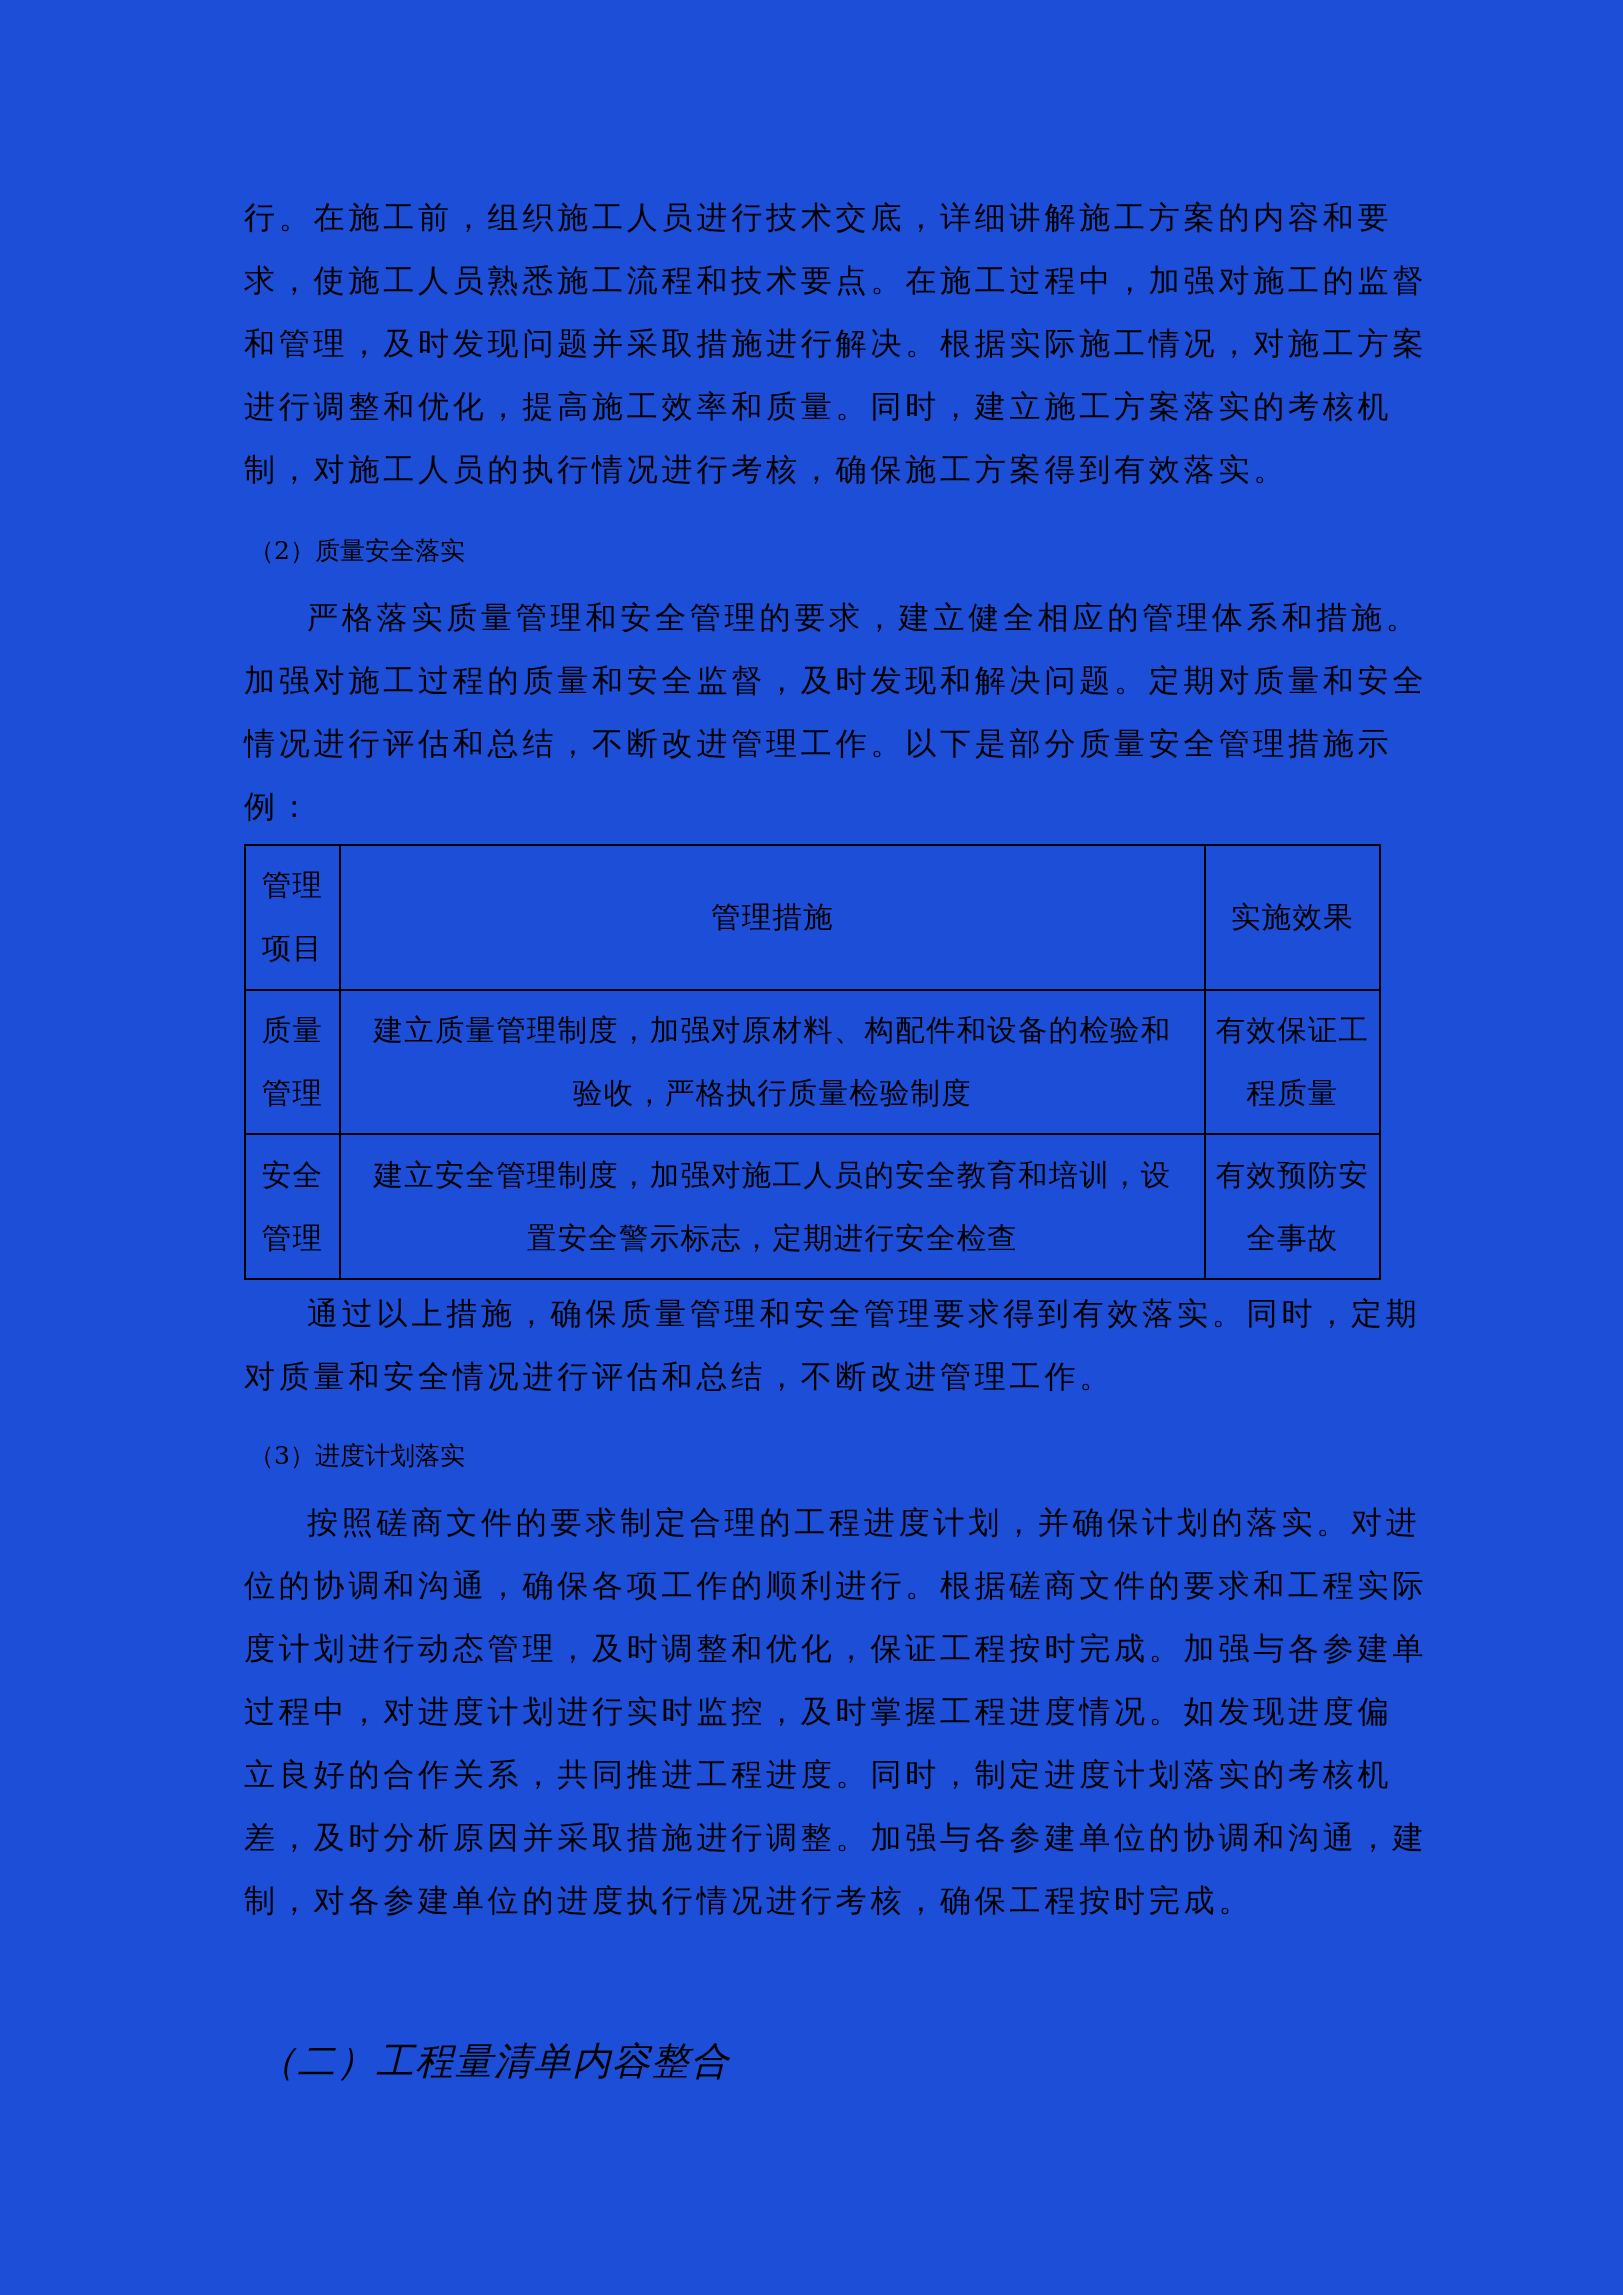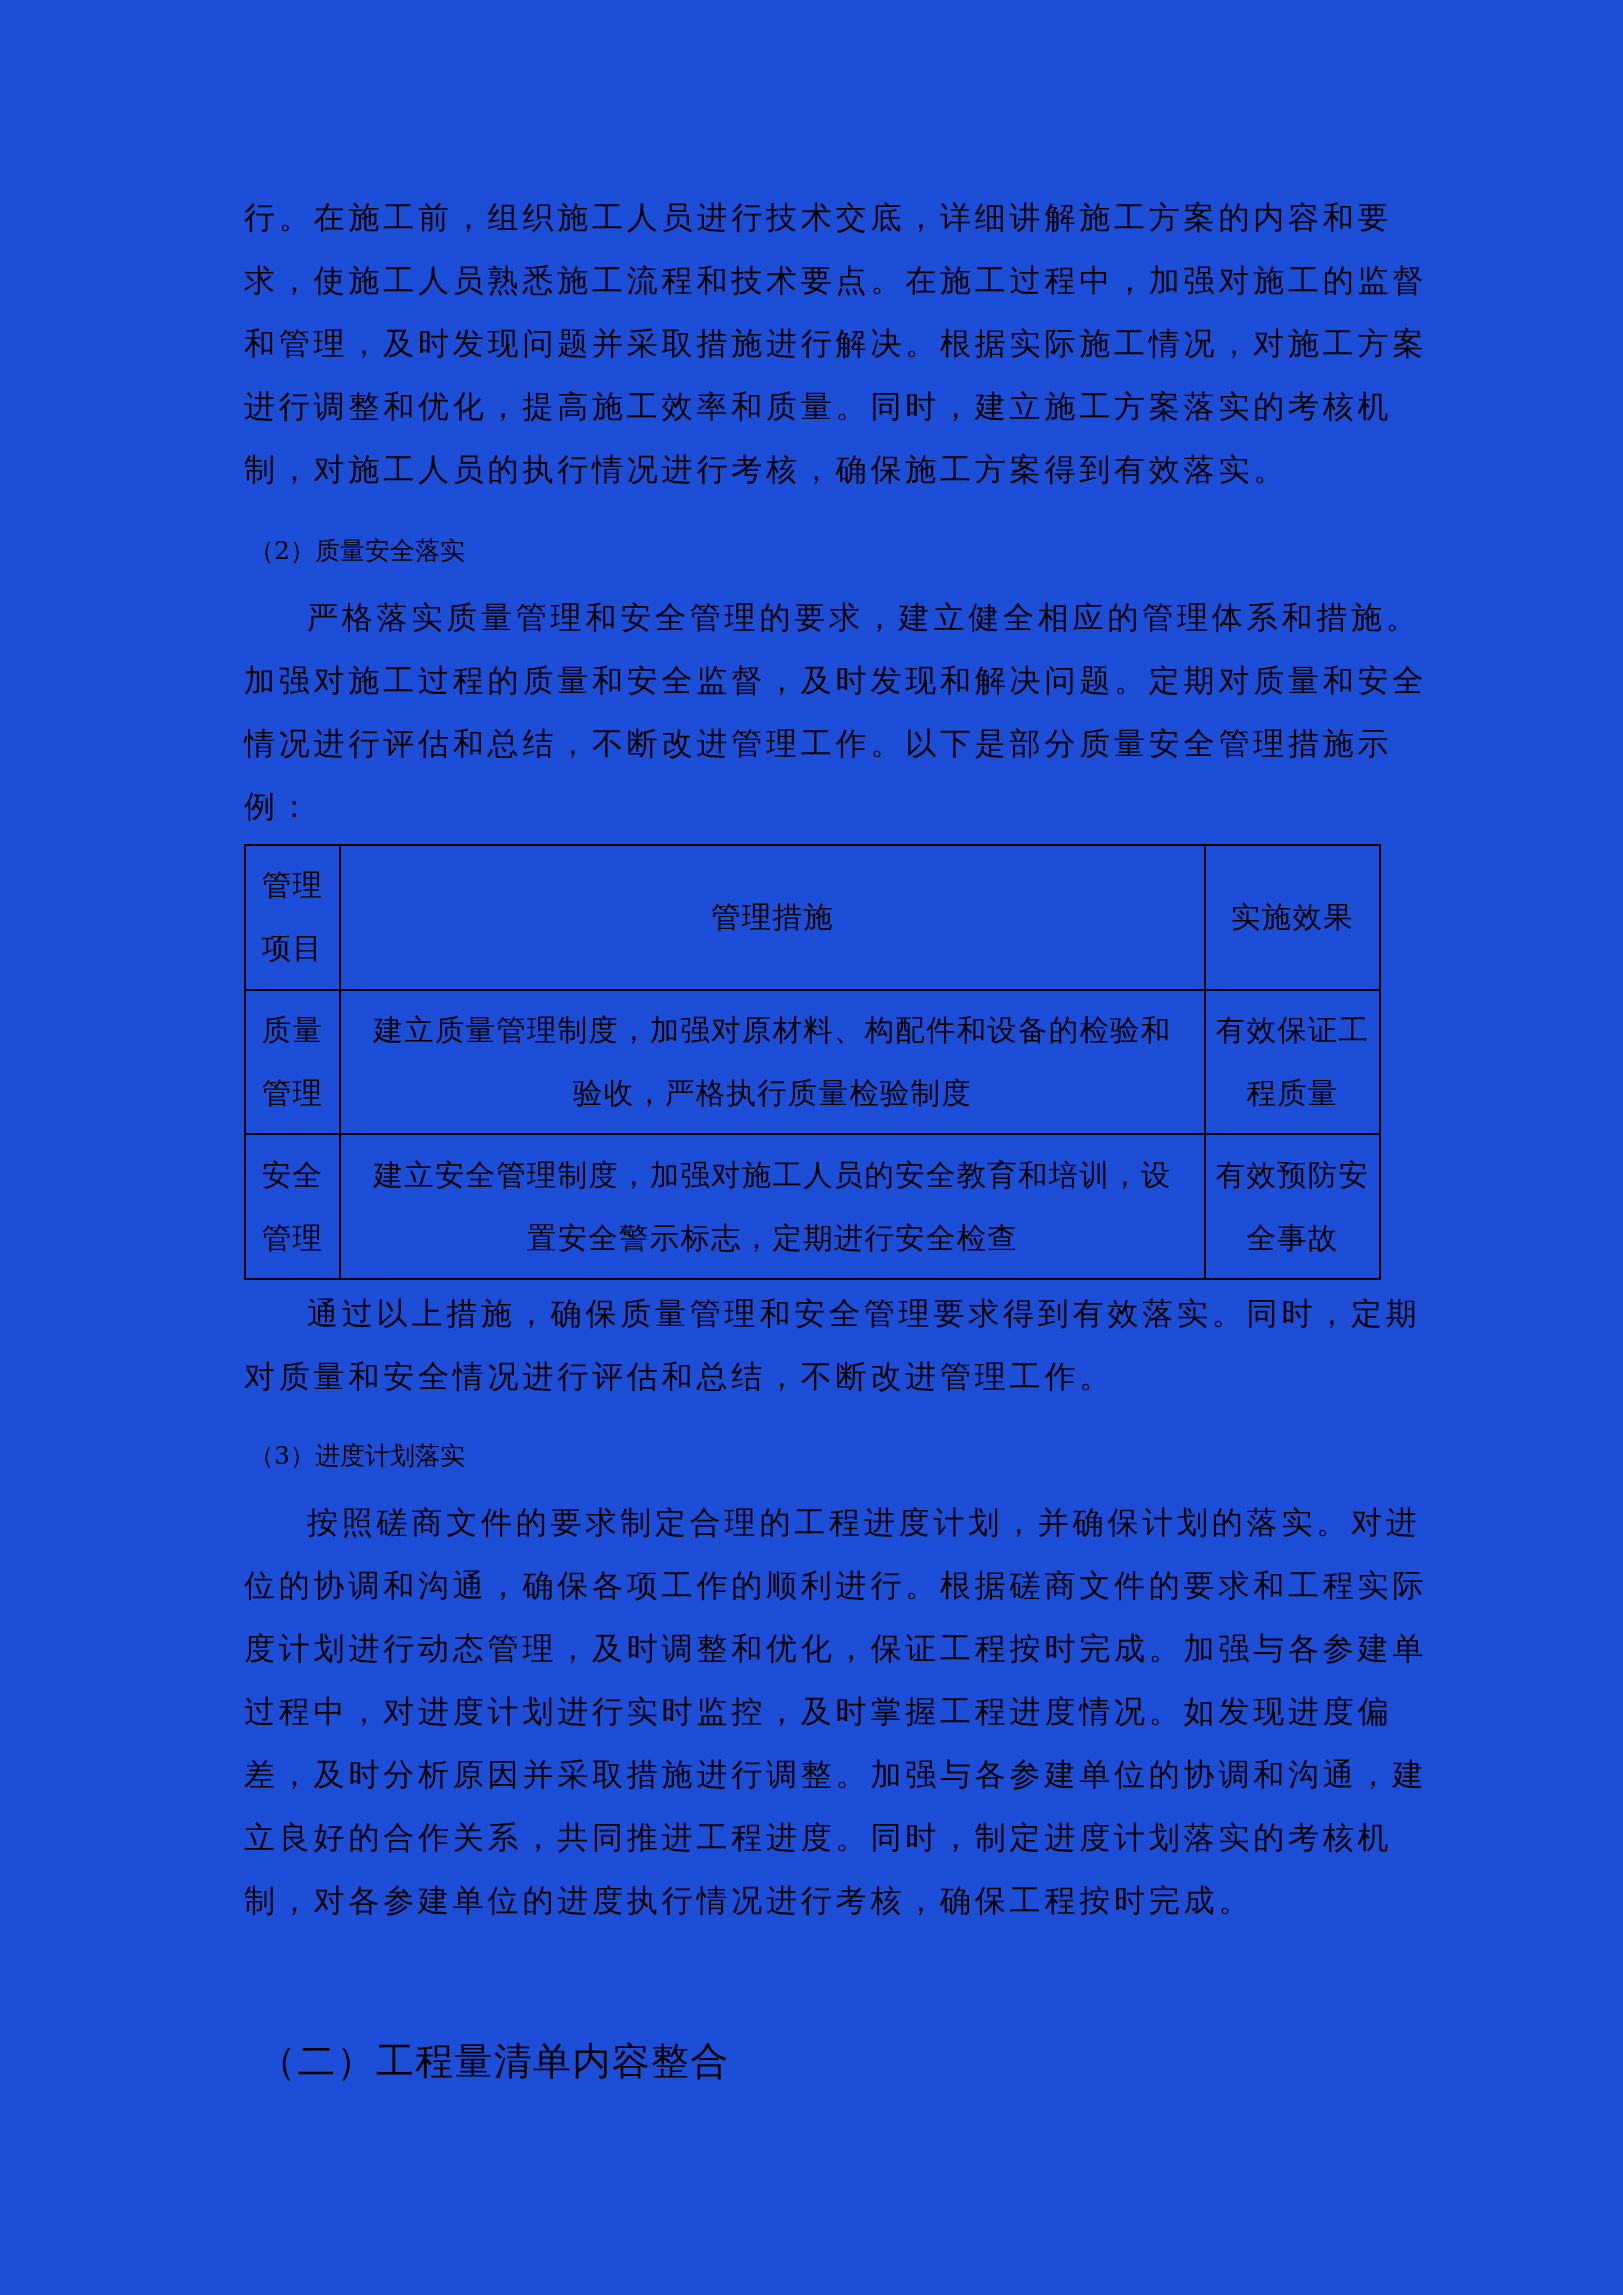--- a/index.html
+++ b/index.html
@@ -94,21 +94,21 @@
     <span class="line">对质量和安全情况进行评估和总结，不断改进管理工作。</span>
   </div>
 
   <div class="h3" style="top:1436px;">（3）进度计划落实</div>
 
   <div class="block" style="top:1491px;">
     <span class="line indent">按照磋商文件的要求制定合理的工程进度计划，并确保计划的落实。对进</span>
     <span class="line">位的协调和沟通，确保各项工作的顺利进行。根据磋商文件的要求和工程实际</span>
     <span class="line">度计划进行动态管理，及时调整和优化，保证工程按时完成。加强与各参建单</span>
     <span class="line">过程中，对进度计划进行实时监控，及时掌握工程进度情况。如发现进度偏</span>
+    <span class="line">立良好的合作关系，共同推进工程进度。同时，制定进度计划落实的考核机</span>
     <span class="line">差，及时分析原因并采取措施进行调整。加强与各参建单位的协调和沟通，建</span>
-    <span class="line">立良好的合作关系，共同推进工程进度。同时，制定进度计划落实的考核机</span>
     <span class="line">制，对各参建单位的进度执行情况进行考核，确保工程按时完成。</span>
   </div>
 
-  <div class="h2" style="top:2034px;">（二）工程量清单内容整合</div>
+  <div class="h2" style="top:2034px;font-style:italic;">（二）工程量清单内容整合</div>
 
 </div>
 
 
 </body></html>

